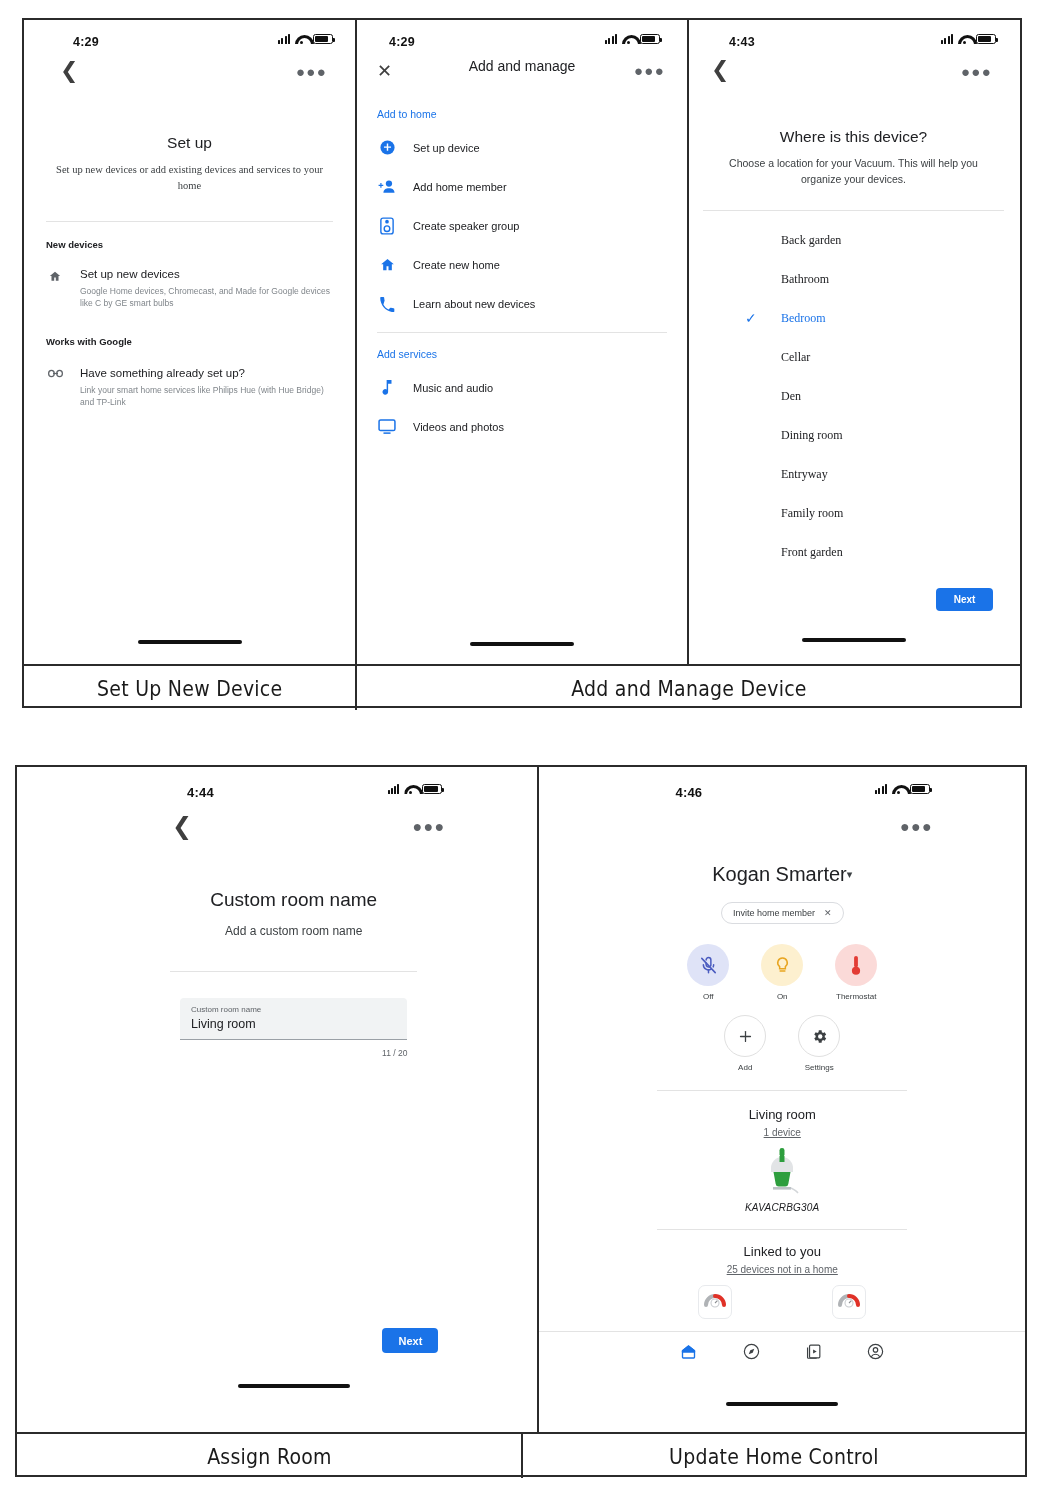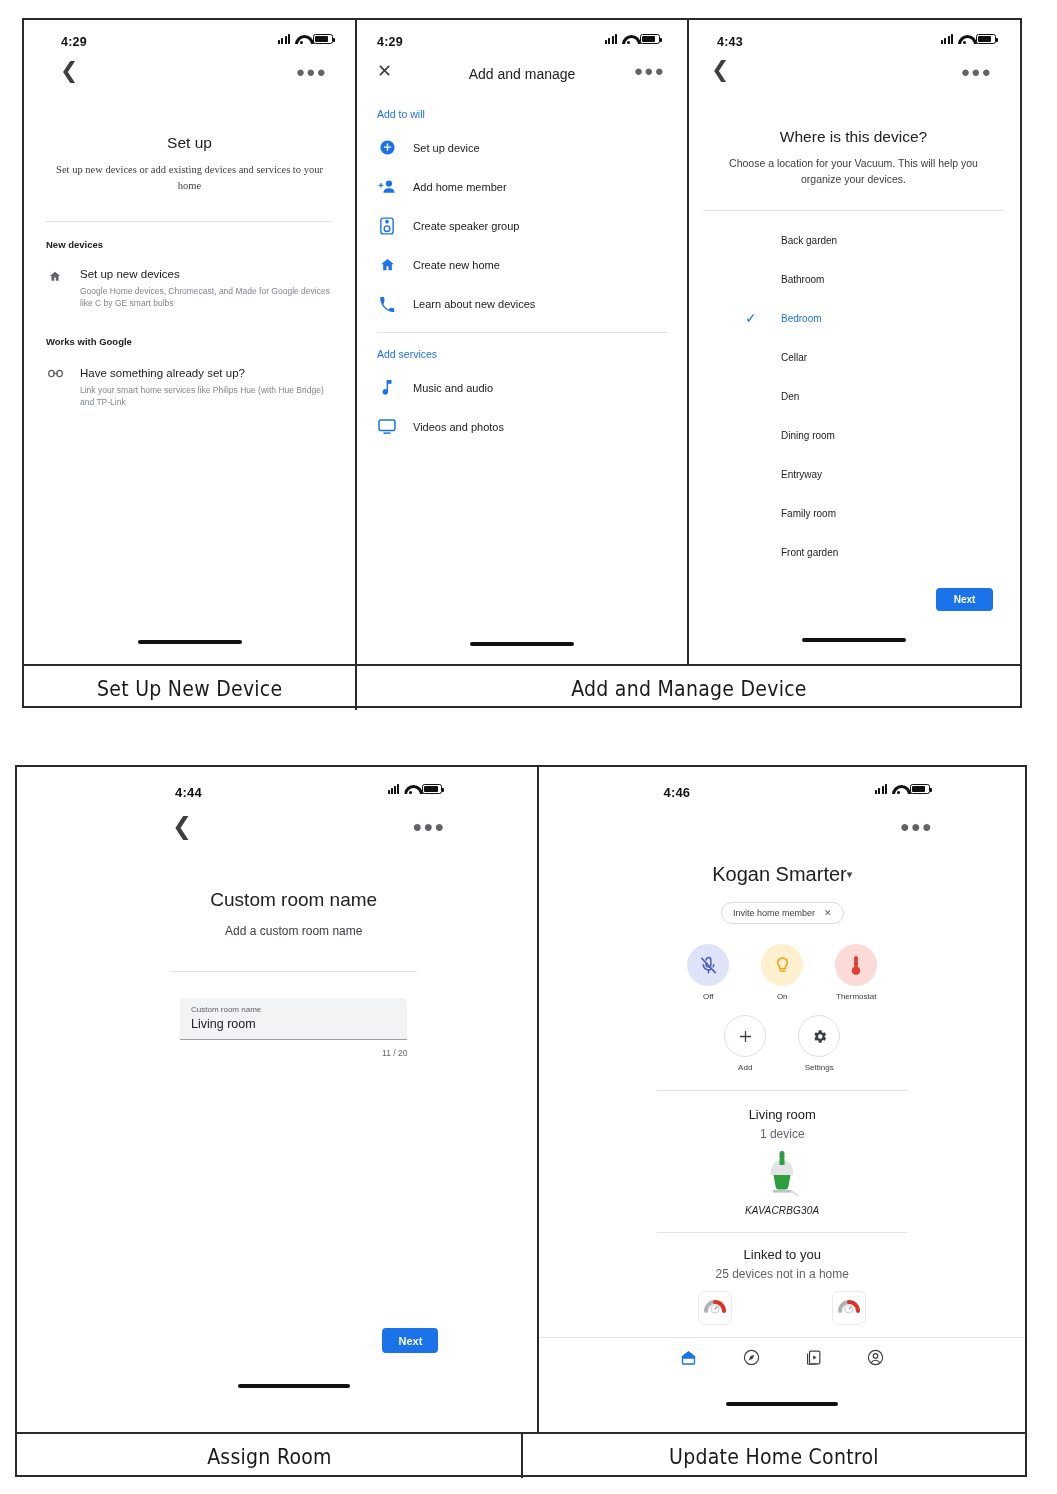--- a/index.html
+++ b/index.html
@@ -25,21 +25,21 @@
          height: 44px; }
   .cap + .cap { border-left: 2px solid #2b2b2b; }
   .cap-label {
     font-family: "DejaVu Sans", sans-serif;
     font-size: 22px; font-weight: 400; color: #1a1a1a;
     letter-spacing: .3px;
     transform: scaleX(.86);
   }
 
   
-  .statusbar { position: relative; height: 34px; }
+  .statusbar { position: relative; height: 34px; margin-left: 12px; }
   .clock { position: absolute; font-size: 12.5px; font-weight: 700; color:#111;
            letter-spacing: .2px; }
   .sysicons { position: absolute; display: flex; align-items: center; gap: 5px; }
   .bars { display:flex; align-items:flex-end; gap:1.3px; height:10px; }
   .bars i { display:block; width:2px; background:#111; border-radius:.5px; }
   .bars i:nth-child(1){height:4px} .bars i:nth-child(2){height:6px}
   .bars i:nth-child(3){height:8px} .bars i:nth-child(4){height:10px}
   .wifi { width:13px; height:10px; position:relative; }
   .wifi:before{ content:""; position:absolute; left:0; top:1px; width:13px; height:13px;
     border:3px solid #111; border-radius:50%;
@@ -81,21 +81,21 @@
   
   .am-section { font-size:10.5px; color:#1a73e8; }
   .am-item { display:flex; align-items:center; gap:16px; height:39px; }
   .am-item .ic { width:20px; flex:0 0 20px; display:flex; justify-content:center;
                  align-items:center; }
   .am-item .lb { font-size:11px; color:#202124; }
 
   
   .room-row { position:relative; height:39px; display:flex; align-items:center; }
   .room-check { position:absolute; left:-36px; color:#1a73e8; font-size:14px; }
-  .room-name { font-size:10px; color:#202124; }
+  .room-name { font-size:12px; color:#202124;font-family:Liberation Serif, serif; }
   .room-name.sel { color:#1a73e8; }
   .btn-next { position:absolute; background:#1a73e8; color:#fff; font-size:10px;
               font-weight:700; border-radius:4px; display:flex; align-items:center;
               justify-content:center; }
 
   
   .field { background:#f1f3f4; border-bottom:1px solid #9aa0a6;
            border-radius:4px 4px 0 0; padding:7px 11px 8px; }
   .field-label { font-size:8px; color:#5f6368; margin-bottom:3px; }
   .field-value { font-size:12.5px; color:#202124; }
@@ -107,21 +107,21 @@
           border-radius:16px; padding:5px 11px; font-size:9px; color:#3c4043;
           background:#fff; }
   .chip .x { font-size:9px; color:#5f6368; }
   .qa-row { display:flex; justify-content:center; }
   .qa { width:74px; text-align:center; }
   .qa .circ { width:42px; height:42px; border-radius:50%; margin:0 auto 6px;
               display:flex; align-items:center; justify-content:center; }
   .qa .lb { font-size:8px; color:#3c4043; }
   .circ.outline { border:1px solid #e0e0e0; background:#fff; }
   .sec-title { text-align:center; font-size:13px; color:#202124; }
-  .sec-sub { text-align:center; font-size:12px; color:#5f6368; }
+  .sec-sub { text-align:center; font-size:10px; color:#5f6368;text-decoration:underline; }
   .dev-name { text-align:center; font-size:10px; color:#202124; letter-spacing:.2px;font-style:italic; }
   .tile { width:34px; height:34px; border:1px solid #e8eaed; border-radius:7px;
           background:#fff; display:flex; align-items:center; justify-content:center; }
   .botnav { display:flex; }
   .botnav > div { flex:1; display:flex; justify-content:center; align-items:center; }
 </style>
 </head>
 <body>
 
 <div class="page">
@@ -205,27 +205,27 @@
                 <i></i>
               </span>
             <span class="wifi"></span>
             <span class="batt">
                 <b></b>
               </span>
           </div>
         </div>
         <div class="navbar">
           <div class="nav-close" style="left:20px; top:8px;">✕</div>
-          <div class="nav-title" style="top:12px;">Add and manage</div>
+          <div class="nav-title" style="top:4px;">Add and manage</div>
           <div class="nav-more" style="right:22px; top:9px;">●●●</div>
         </div>
 
         <div style="height:18px;"></div>
         <div style="padding:0 20px;">
-          <div class="am-section">Add to will</div>
+          <div class="am-section">Add to home</div>
           <div style="height:8px;"></div>
 
           <div class="am-item">
             <span class="ic">
               <svg width="17" height="17" viewBox="0 0 24 24">
                   <circle cx="12" cy="12" r="10" fill="#1a73e8"></circle>
                   <path d="M11 6.5h2v4h4v2h-4v4h-2v-4H7v-2h4z" fill="#fff"></path>
                 </svg>
             </span>
             <span class="lb">Set up device</span>

